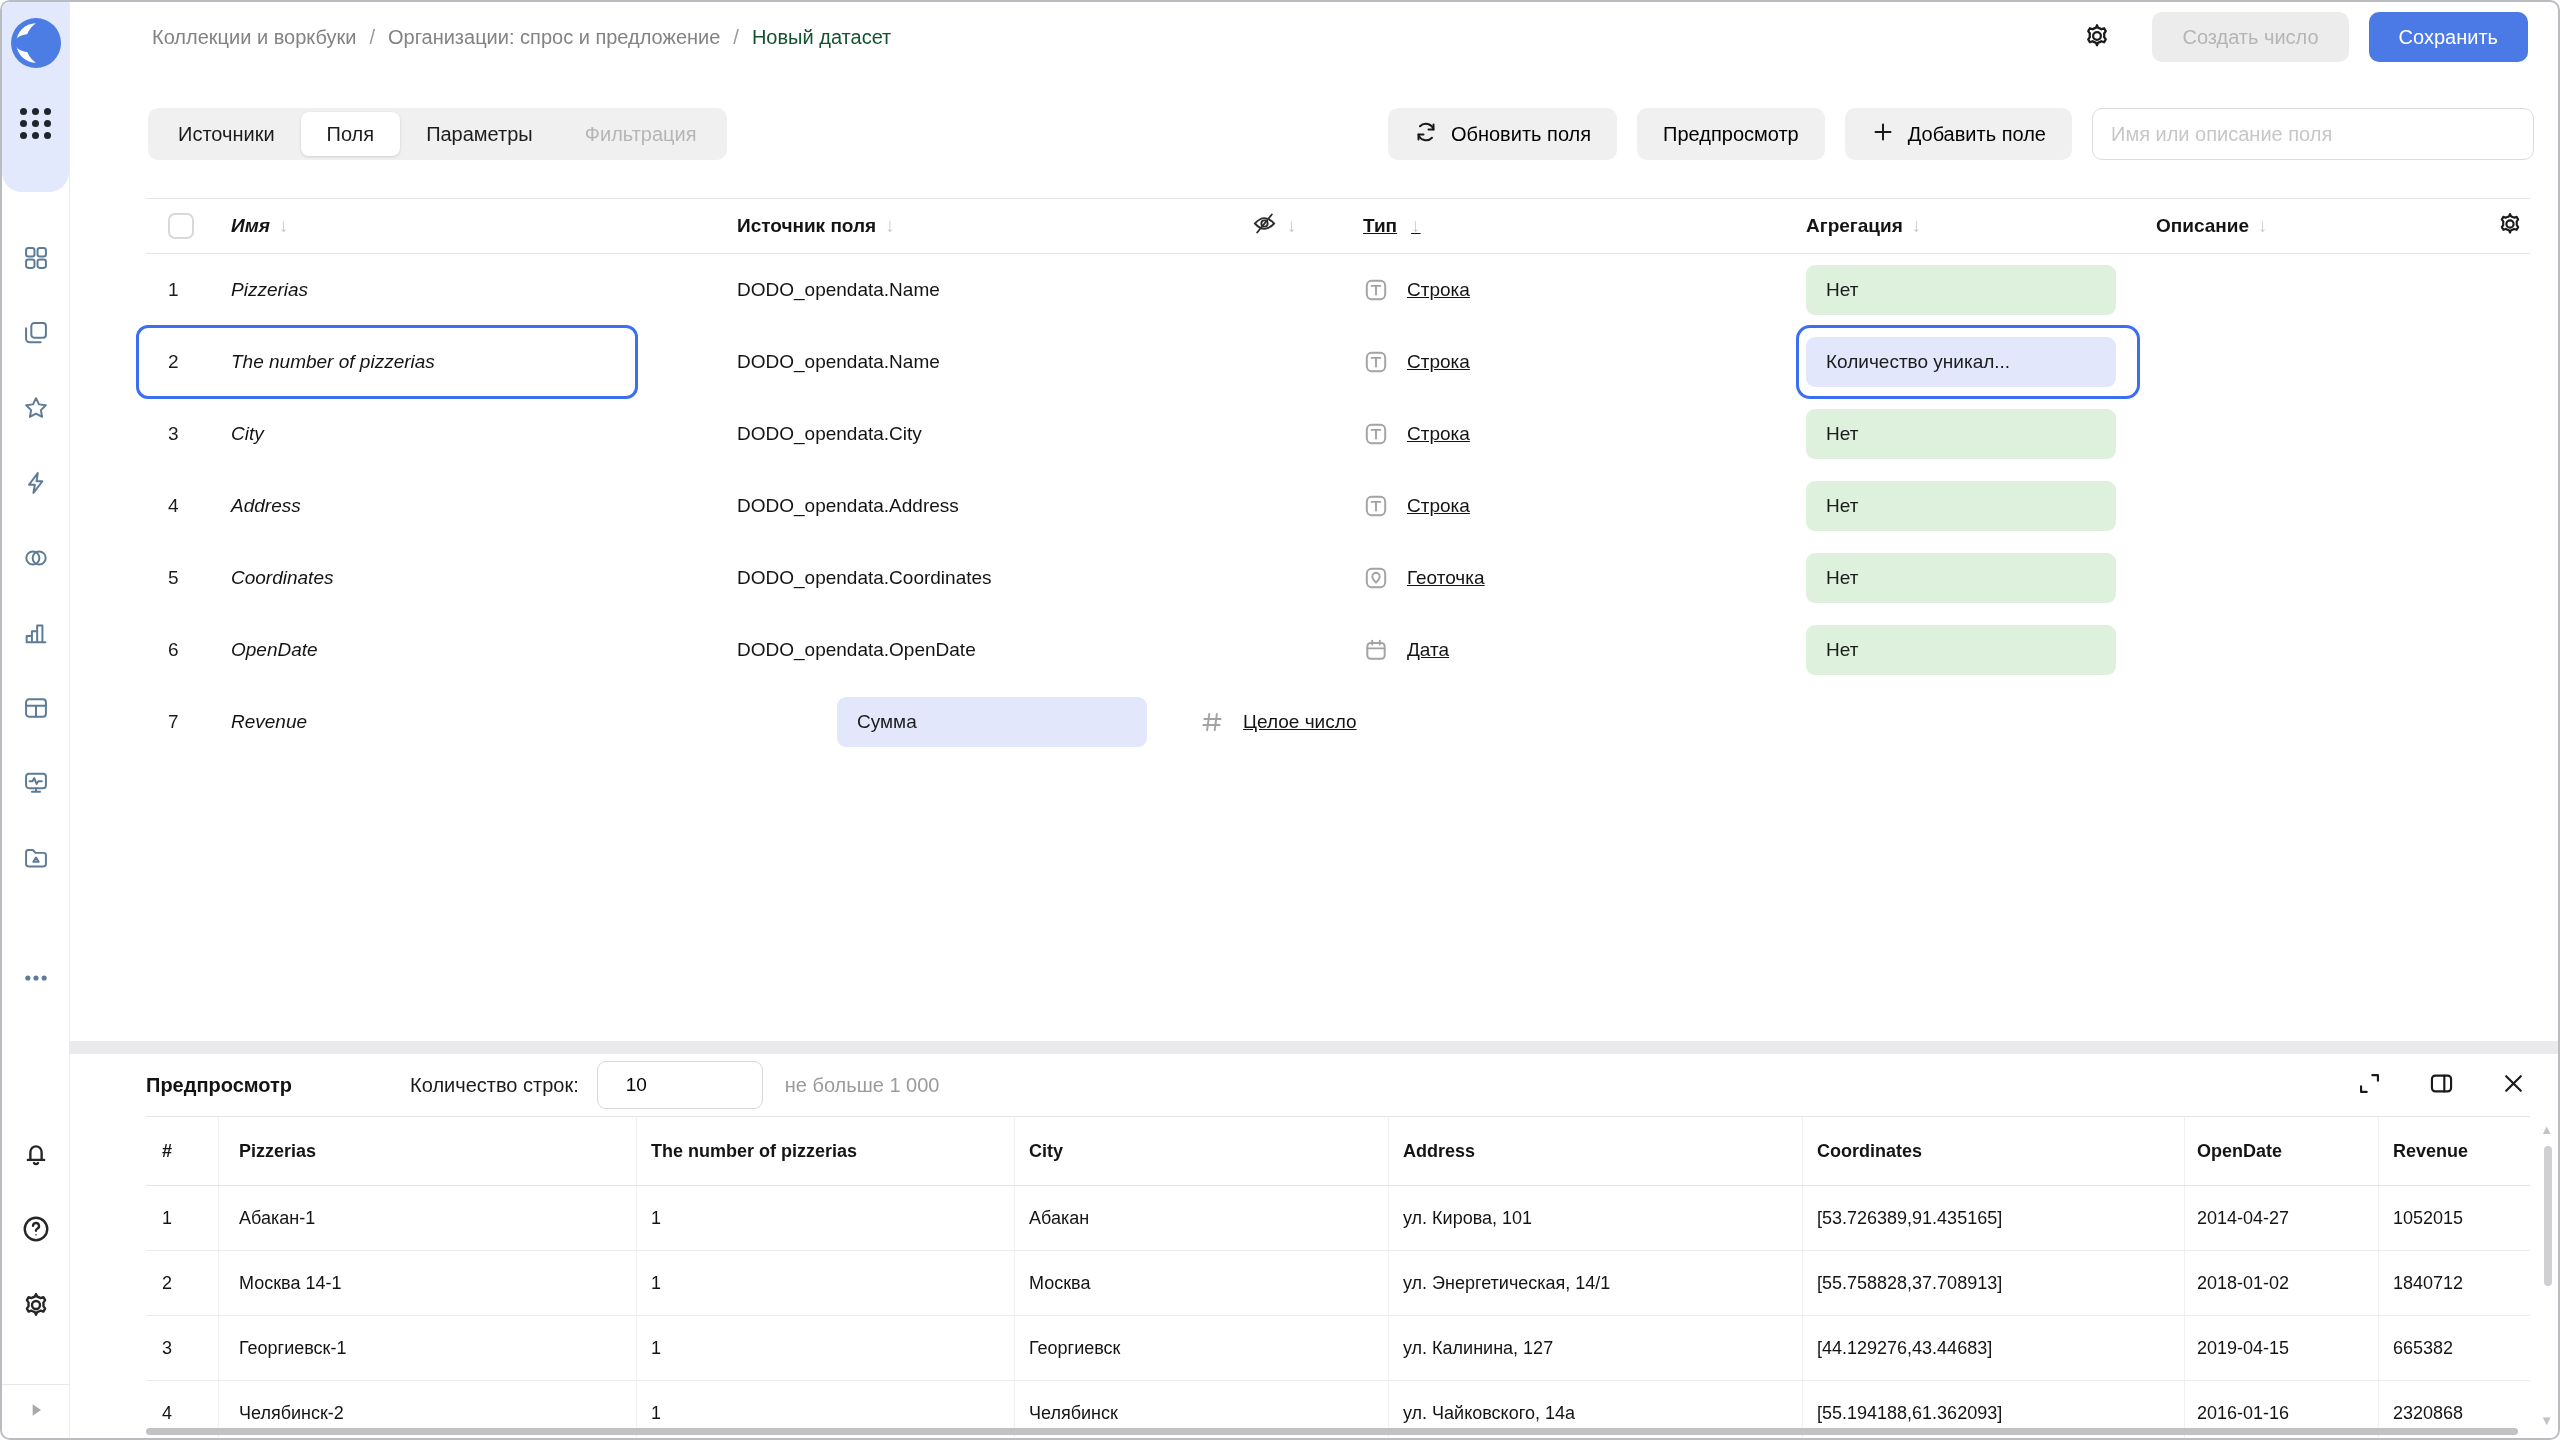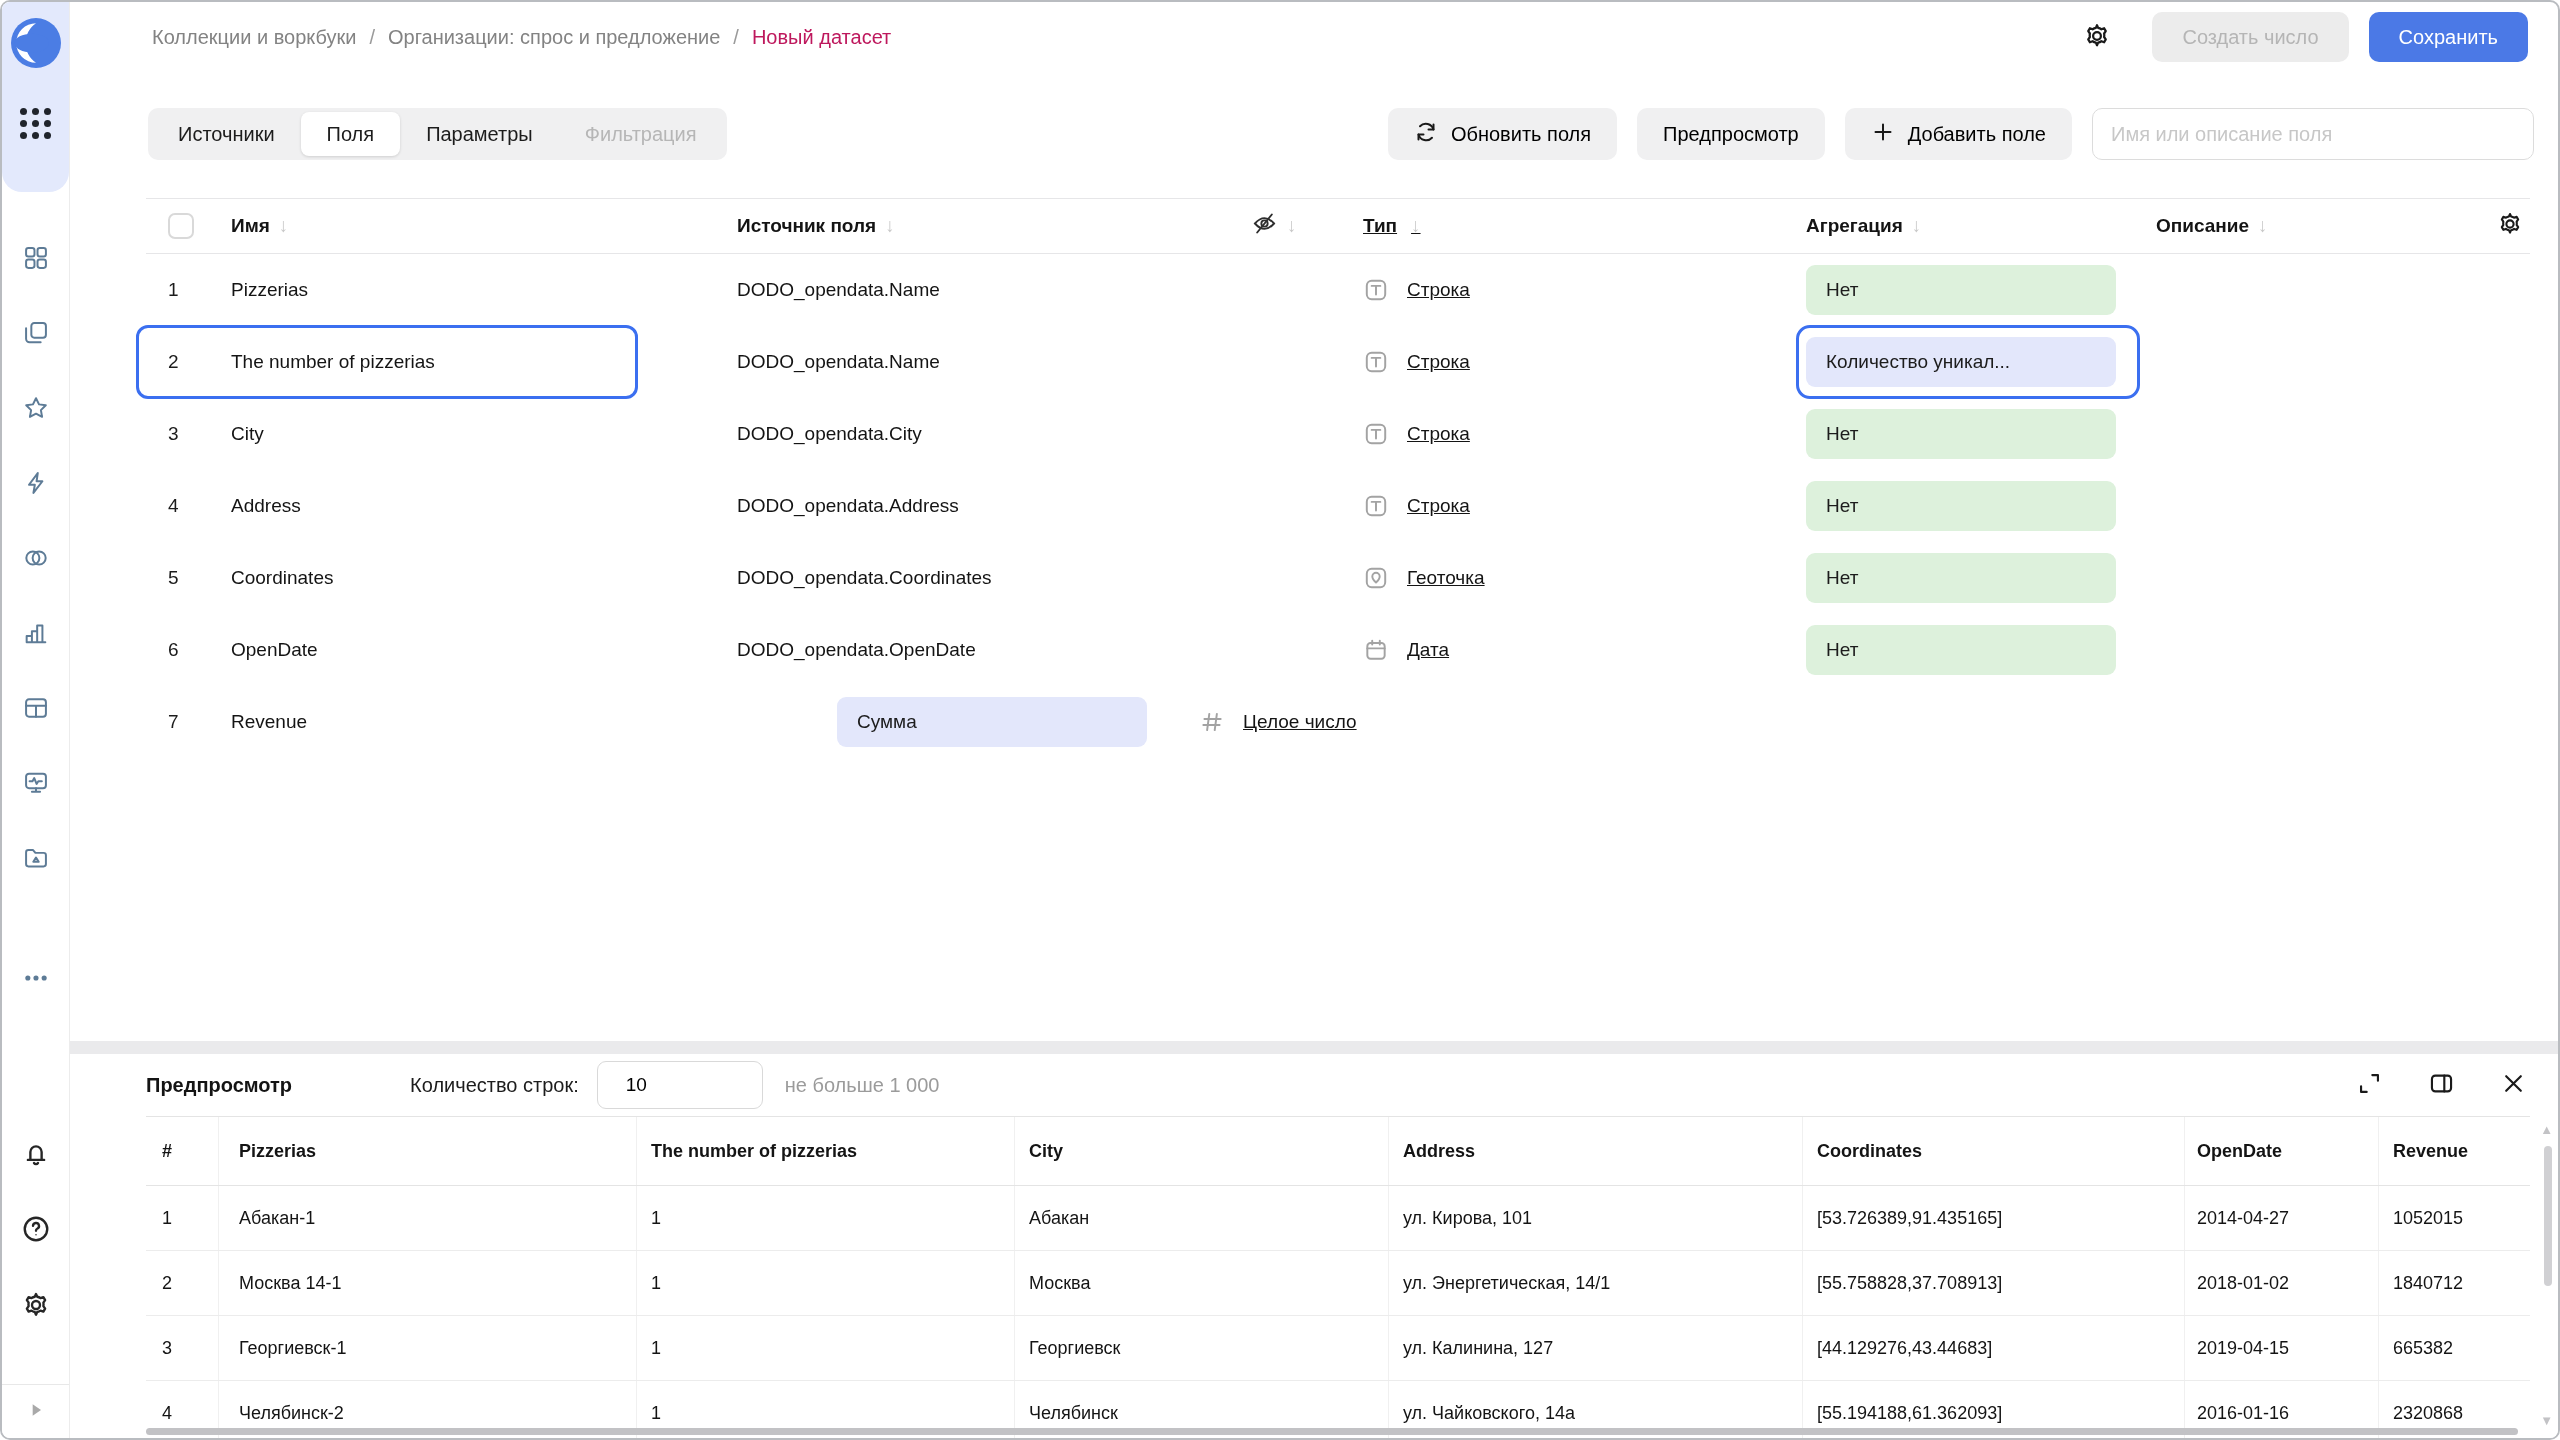--- a/index.html
+++ b/index.html
@@ -19,21 +19,21 @@
   .side-dots svg{width:28px;height:28px;fill:#5d7b96;}
   .side-bottom{margin-top:auto;display:flex;flex-direction:column;gap:46px;align-items:center;margin-bottom:118px;}
   .bicon{width:30px;height:30px;}
   .bicon svg{width:30px;height:30px;stroke:#262626;fill:none;stroke-width:1.9;stroke-linecap:round;stroke-linejoin:round;}
   .side-expand{position:absolute;bottom:0;left:0;width:100%;height:54px;border-top:1px solid #e8e8e8;display:flex;align-items:center;justify-content:center;cursor:pointer;}
   .side-expand svg{width:20px;height:20px;fill:#a9a9a9;}
   
   .main{flex:1;display:flex;flex-direction:column;min-width:0;position:relative;}
   .topbar{height:70px;flex:0 0 70px;display:flex;align-items:center;padding:0 30px 0 82px;}
   .crumb{font-size:20px;color:#838383;cursor:pointer;white-space:nowrap;}
-  .crumb.current{color:#be185d;cursor:default;}
+  .crumb.current{color:#14532d;cursor:default;}
   .crumb-sep{color:#9a9a9a;font-size:20px;margin:0 13px;}
   .topbar .grow,.toolbar .grow{flex:1;}
   .icon-btn{width:34px;height:34px;display:flex;align-items:center;justify-content:center;cursor:pointer;background:none;border:none;padding:0;}
   .icon-btn svg{width:30px;height:30px;stroke:#1a1a1a;fill:none;stroke-width:1.8;stroke-linecap:round;stroke-linejoin:round;}
   .btn{height:50px;border:none;border-radius:10px;font-size:20px;font-family:inherit;padding:0 30px;cursor:pointer;white-space:nowrap;}
   .btn.disabled{background:#ececec;color:#b5b5b5;cursor:default;margin-left:38px;}
   .btn.primary{background:#4b79e6;color:#fff;margin-left:20px;}
   
   .toolbar{margin-top:36px;height:52px;flex:0 0 52px;display:flex;align-items:center;padding:0 24px 0 78px;}
   .tabs{display:flex;align-items:center;background:#f0f0f1;border-radius:10px;padding:4px;height:52px;}
@@ -43,21 +43,21 @@
   .tbtn{height:52px;background:#f0f0f1;border:none;border-radius:10px;display:flex;align-items:center;gap:13px;padding:0 26px;font-size:20px;font-family:inherit;cursor:pointer;margin-left:20px;white-space:nowrap;}
   .tbtn svg{width:24px;height:24px;stroke:#1a1a1a;fill:none;stroke-width:2;stroke-linecap:round;stroke-linejoin:round;}
   .search{margin-left:20px;width:442px;height:52px;border:1.5px solid #dcdcdc;border-radius:10px;padding:0 18px;font-size:20px;font-family:inherit;color:#141414;outline:none;}
   .search::placeholder{color:#c7c7c7;}
   
   .ftable{margin:38px 28px 0 76px;position:relative;}
   .fhead{height:56px;display:flex;align-items:center;border-top:1px solid #e6e6e8;border-bottom:1px solid #e6e6e8;font-weight:bold;font-size:19px;}
   .frow{height:72px;display:flex;align-items:center;font-size:19px;position:relative;}
   .c{display:flex;align-items:center;height:100%;}
   .c.cnum{width:85px;padding-left:22px;color:#1c1c1c;}
-  .c.cname{width:506px;}
+  .c.cname{width:506px;font-style:italic;}
   .c.csource{width:514px;}
   .c.ceye{width:100px;}
   .c.ctype{width:455px;padding-left:12px;gap:18px;text-decoration:underline;}
   .c.cagg{width:350px;}
   .c.cdesc{width:320px;}
   .c.cgear{flex:1;justify-content:flex-end;padding-right:6px;}
   .checkbox{width:26px;height:26px;border:2px solid #d9d9d9;border-radius:7px;background:#fff;cursor:pointer;}
   .sort{color:#c9c9c9;font-size:19px;margin-left:9px;font-weight:normal;}
   .fhead svg.eye{width:27px;height:27px;stroke:#2e2e2e;fill:none;stroke-width:1.7;stroke-linecap:round;}
   .fhead .hgear svg{width:28px;height:28px;stroke:#1a1a1a;fill:none;stroke-width:1.8;stroke-linecap:round;stroke-linejoin:round;}

